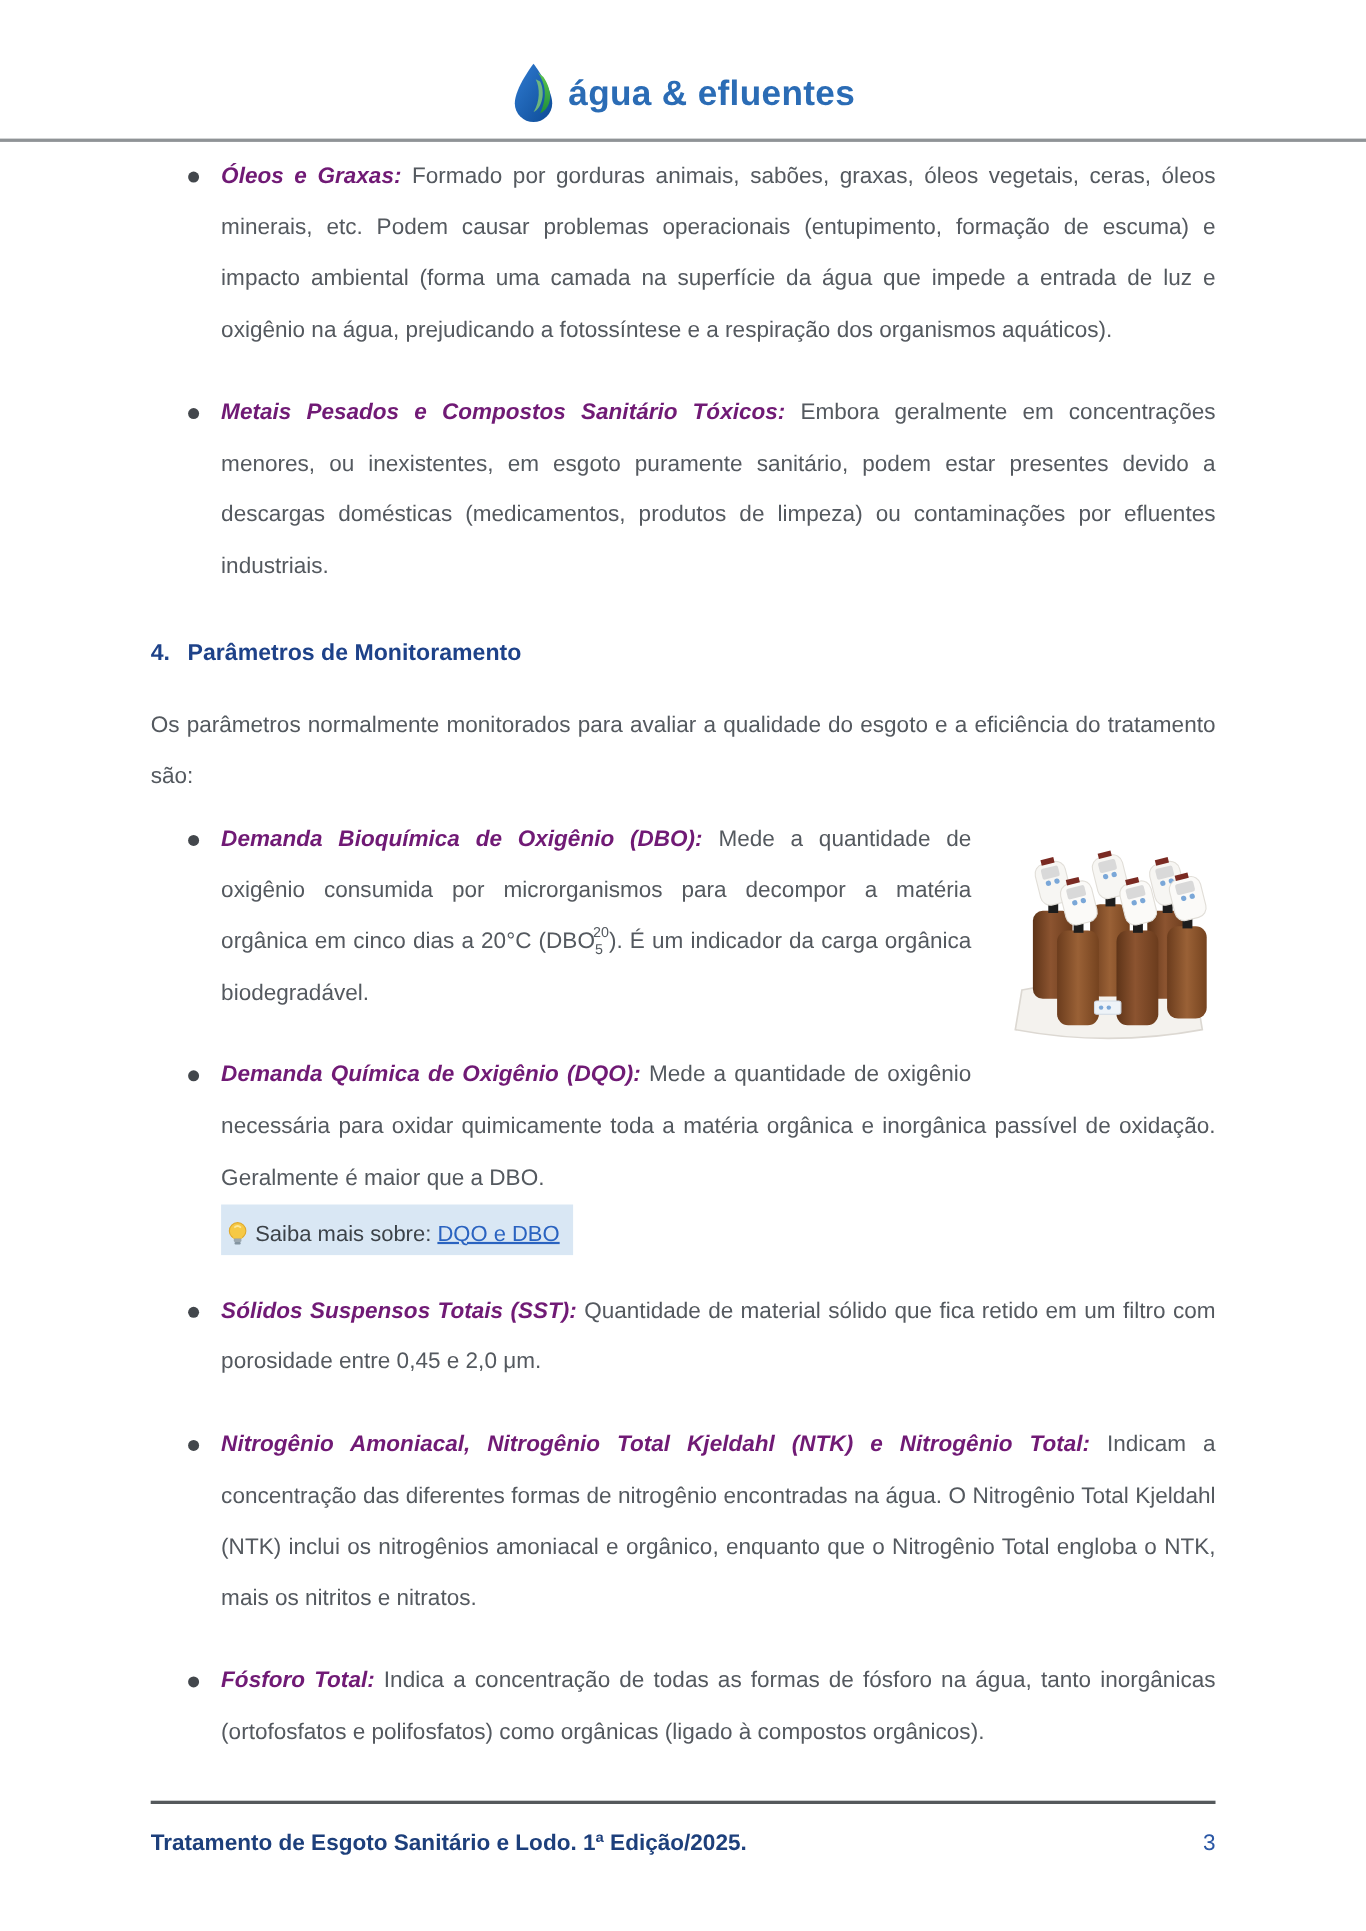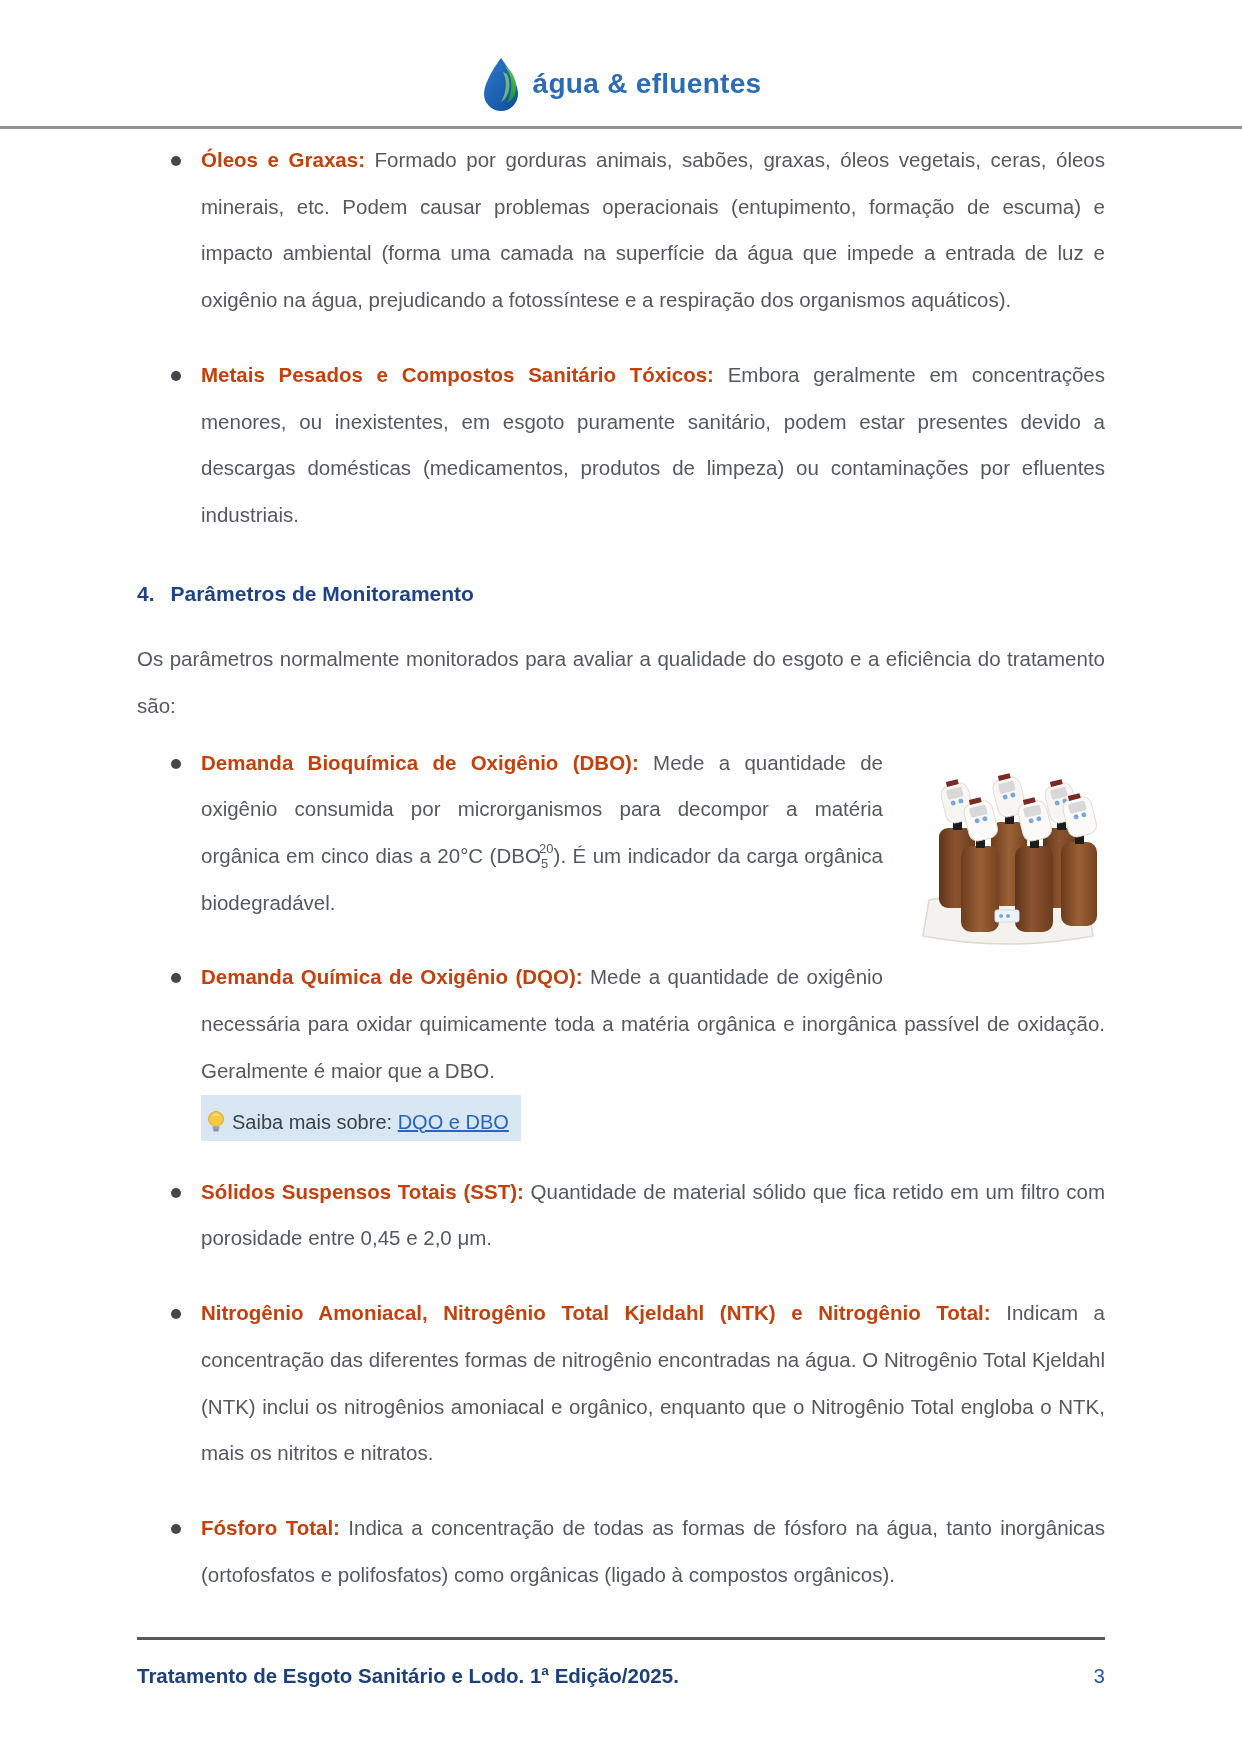--- a/index.html
+++ b/index.html
@@ -3,32 +3,32 @@
 <meta charset="utf-8">
 <style>
   html,body{margin:0;padding:0;background:#ffffff;}
   .page{
     width:1242px;height:1755px;position:relative;background:#ffffff;
     font-family:"Liberation Sans",sans-serif;overflow:hidden;
   }
   .content{margin:0 137px;}
   
   .logo-row{display:flex;justify-content:center;align-items:center;gap:12px;padding-top:56px;}
-  .logo-text{font-size:28px;font-weight:bold;color:#2b6cb5;letter-spacing:.3px;}
+  .logo-text{font-size:32px;font-weight:bold;color:#2b6cb5;letter-spacing:.3px;}
   .top-rule{border:none;border-top:3px solid #8f9396;margin:14px 0 0;}
   
   .blist{list-style:none;margin:0;padding:0 0 0 33px;}
   .blist li{position:relative;padding-left:31px;}
   .blist li::before{
     content:"";position:absolute;left:1px;top:19px;width:10px;height:10px;
     border-radius:50%;background:#43474c;
   }
   .blist li + li{margin-top:28px;}
   .btext{margin:0;font-size:20.5px;line-height:2.28;color:#54595f;text-align:justify;}
-  .btext strong{color:#c2410c;}
+  .btext strong{color:#701a75;font-style:italic;}
   .list-top{margin-top:8px;}
   
   .sec-heading{margin:42px 0 0;font-size:21px;line-height:1.2;color:#1e4289;font-weight:bold;}
   .sec-heading .num{margin-right:16px;}
   .sec-intro{margin:30px 0 0;font-size:20.5px;line-height:2.28;color:#54595f;text-align:justify;}
   .params-wrap{margin-top:4px;}
   .figure{float:right;width:196px;height:206px;margin:10px 0 6px 26px;}
   .chem-sub{font-size:13px;}
   .chem-sup{font-size:13px;vertical-align:10px;margin-left:-9px;}
   

